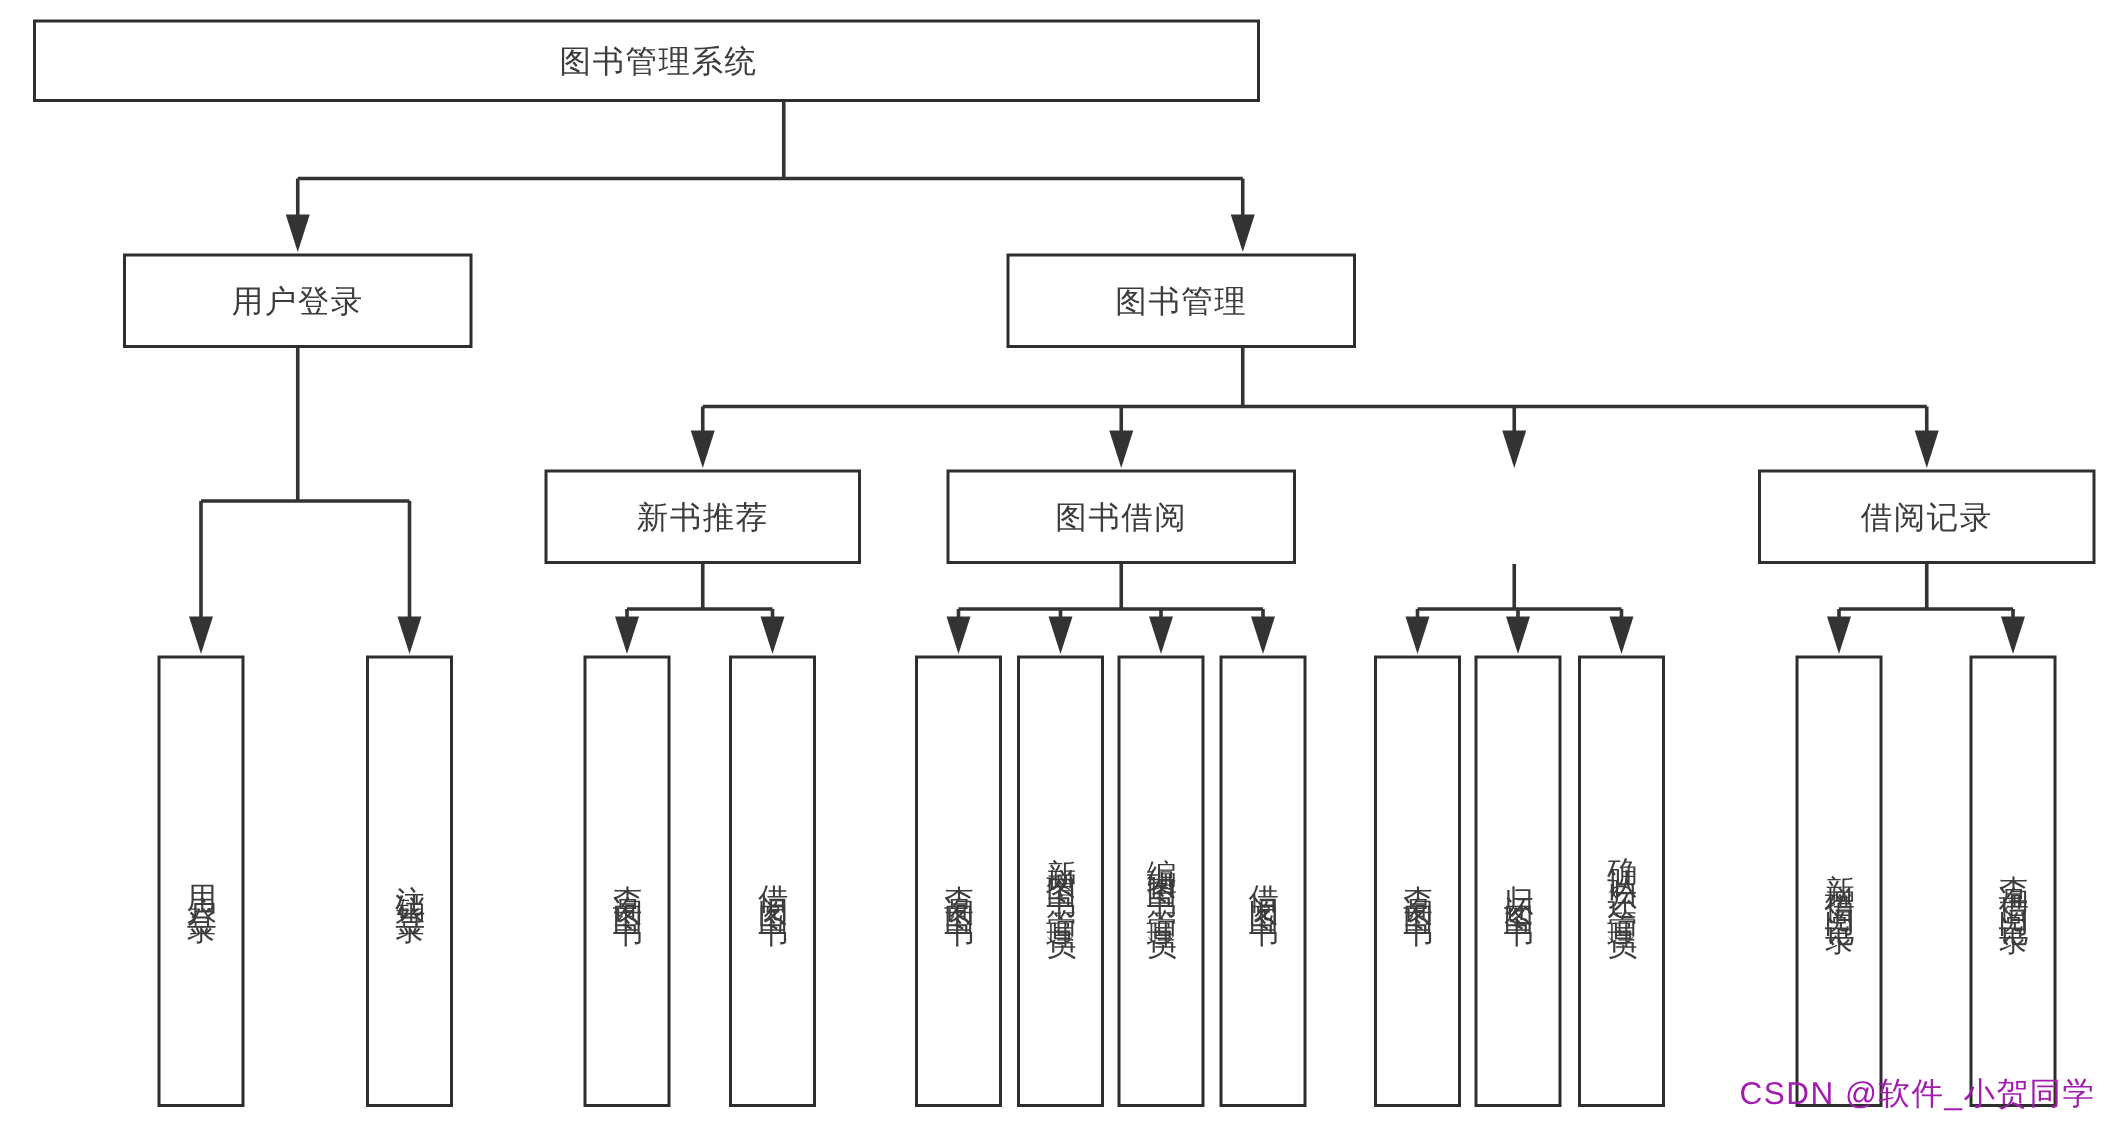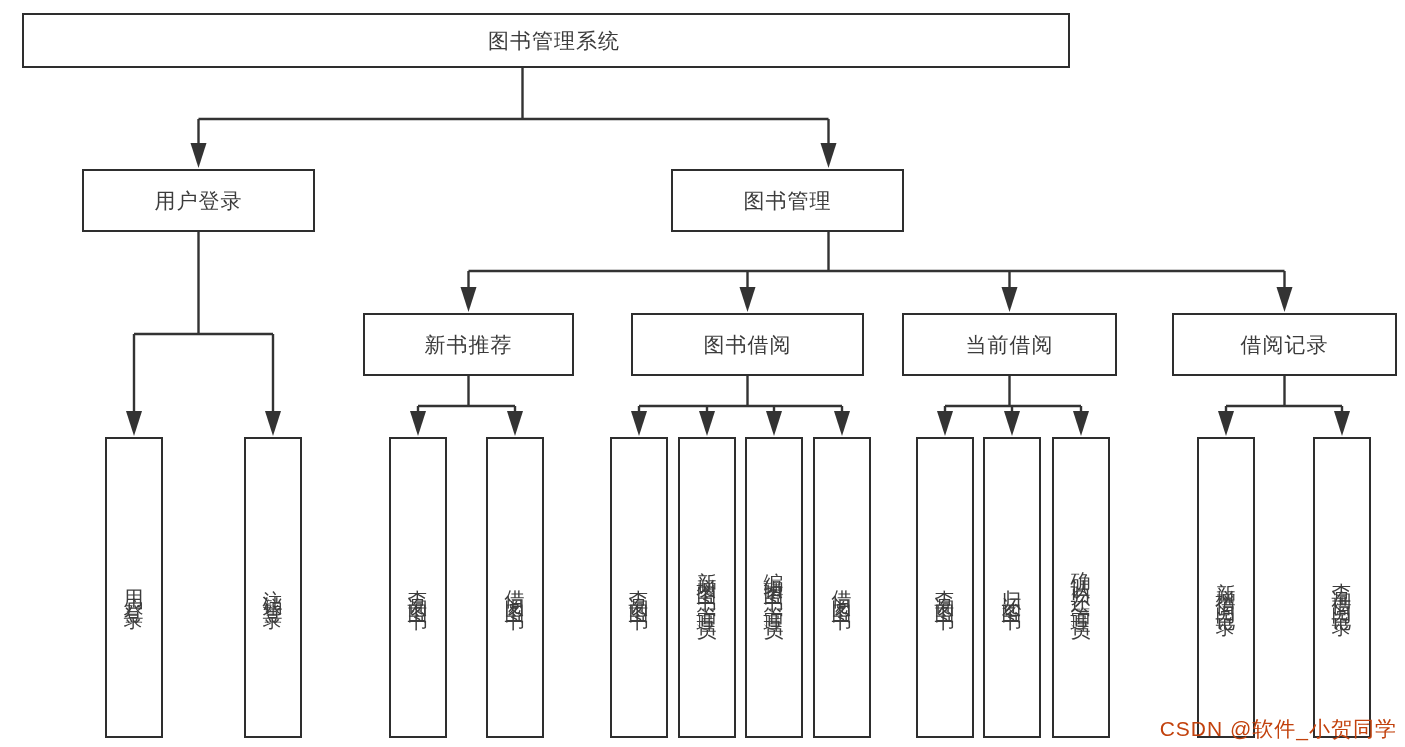--- a/index.html
+++ b/index.html
@@ -54,21 +54,21 @@
     font-size: 20px;
     line-height: 1;
     letter-spacing: 7px;
     color: #3c3c3c;
   }
   .watermark {
     position: absolute;
     right: 8px;
     bottom: 4px;
     font-size: 21px;
-    color: #c2410c;
+    color: #a21caf;
     letter-spacing: 1px;
     z-index: 5;
   }
 </style>
 </head>
 <body>
 
 <div id="stage">
 
   <svg id="connectors" width="1405" height="747" viewBox="0 0 1405 747" aria-hidden="true">
@@ -107,28 +107,27 @@
       <polygon points="766,411 782,411 774,436"></polygon>
       <polygon points="834,411 850,411 842,436"></polygon>
       <polygon points="937,411 953,411 945,436"></polygon>
       <polygon points="1004,411 1020,411 1012,436"></polygon>
       <polygon points="1073,411 1089,411 1081,436"></polygon>
       <polygon points="1218,411 1234,411 1226,436"></polygon>
       <polygon points="1334,411 1350,411 1342,436"></polygon>
     </g>
   </svg>
 
-  <div class="hbox" style="left:22px; top:13px; width:1048px; height:55px;padding-left:16px;">图书管理系统</div>
+  <div class="hbox" style="left:22px; top:13px; width:818px; height:55px;padding-left:16px;">图书管理系统</div>
 
   <div class="hbox" style="left:82px; top:169px; width:233px; height:63px;">用户登录</div>
   <div class="hbox" style="left:671px; top:169px; width:233px; height:63px;">图书管理</div>
 
   <div class="hbox" style="left:631px; top:313px; width:233px; height:63px;">图书借阅</div>
   <div class="hbox" style="left:363px; top:313px; width:211px; height:63px;">新书推荐</div>
-  <div class="hbox" style="left:902px; top:313px; width:215px; height:63px;">当前借阅</div>
   <div class="hbox" style="left:1172px; top:313px; width:225px; height:63px;">借阅记录</div>
 
   <div class="vbox" style="left:105px;">
     <span class="vtext">用户登录</span>
   </div>
   <div class="vbox" style="left:244px;">
     <span class="vtext">注销登录</span>
   </div>
   <div class="vbox" style="left:389px;">
     <span class="vtext">查询图书</span>

